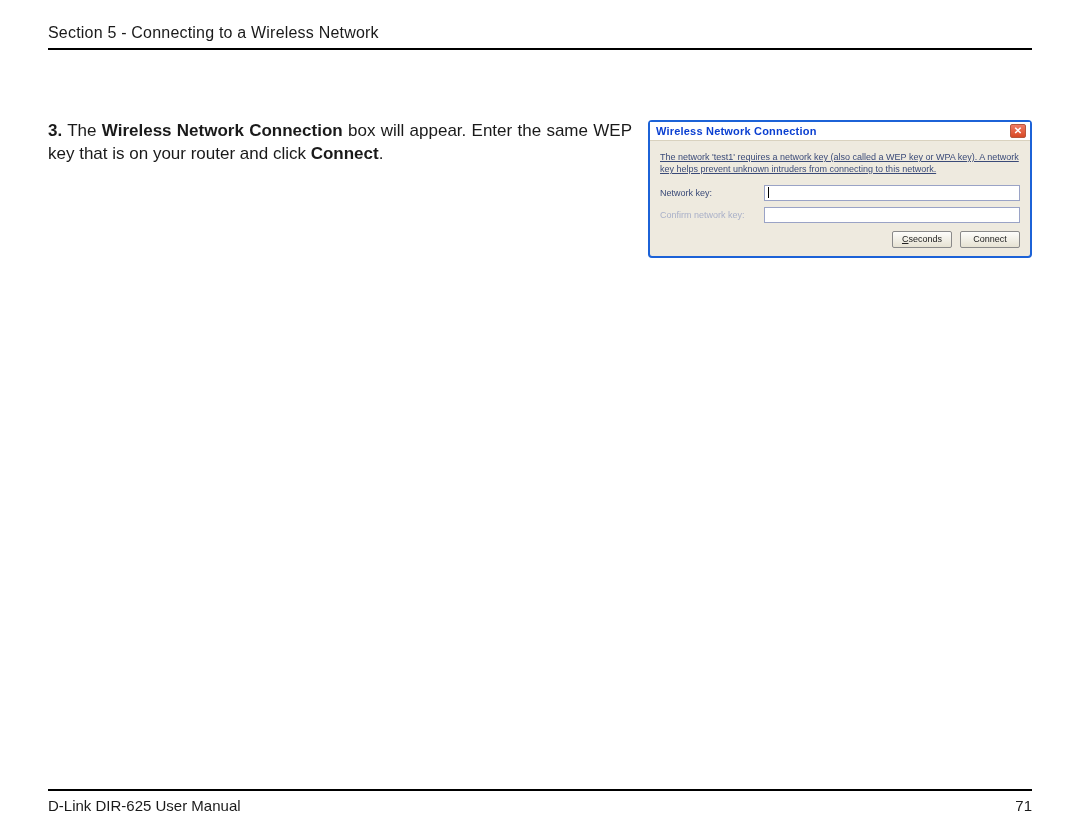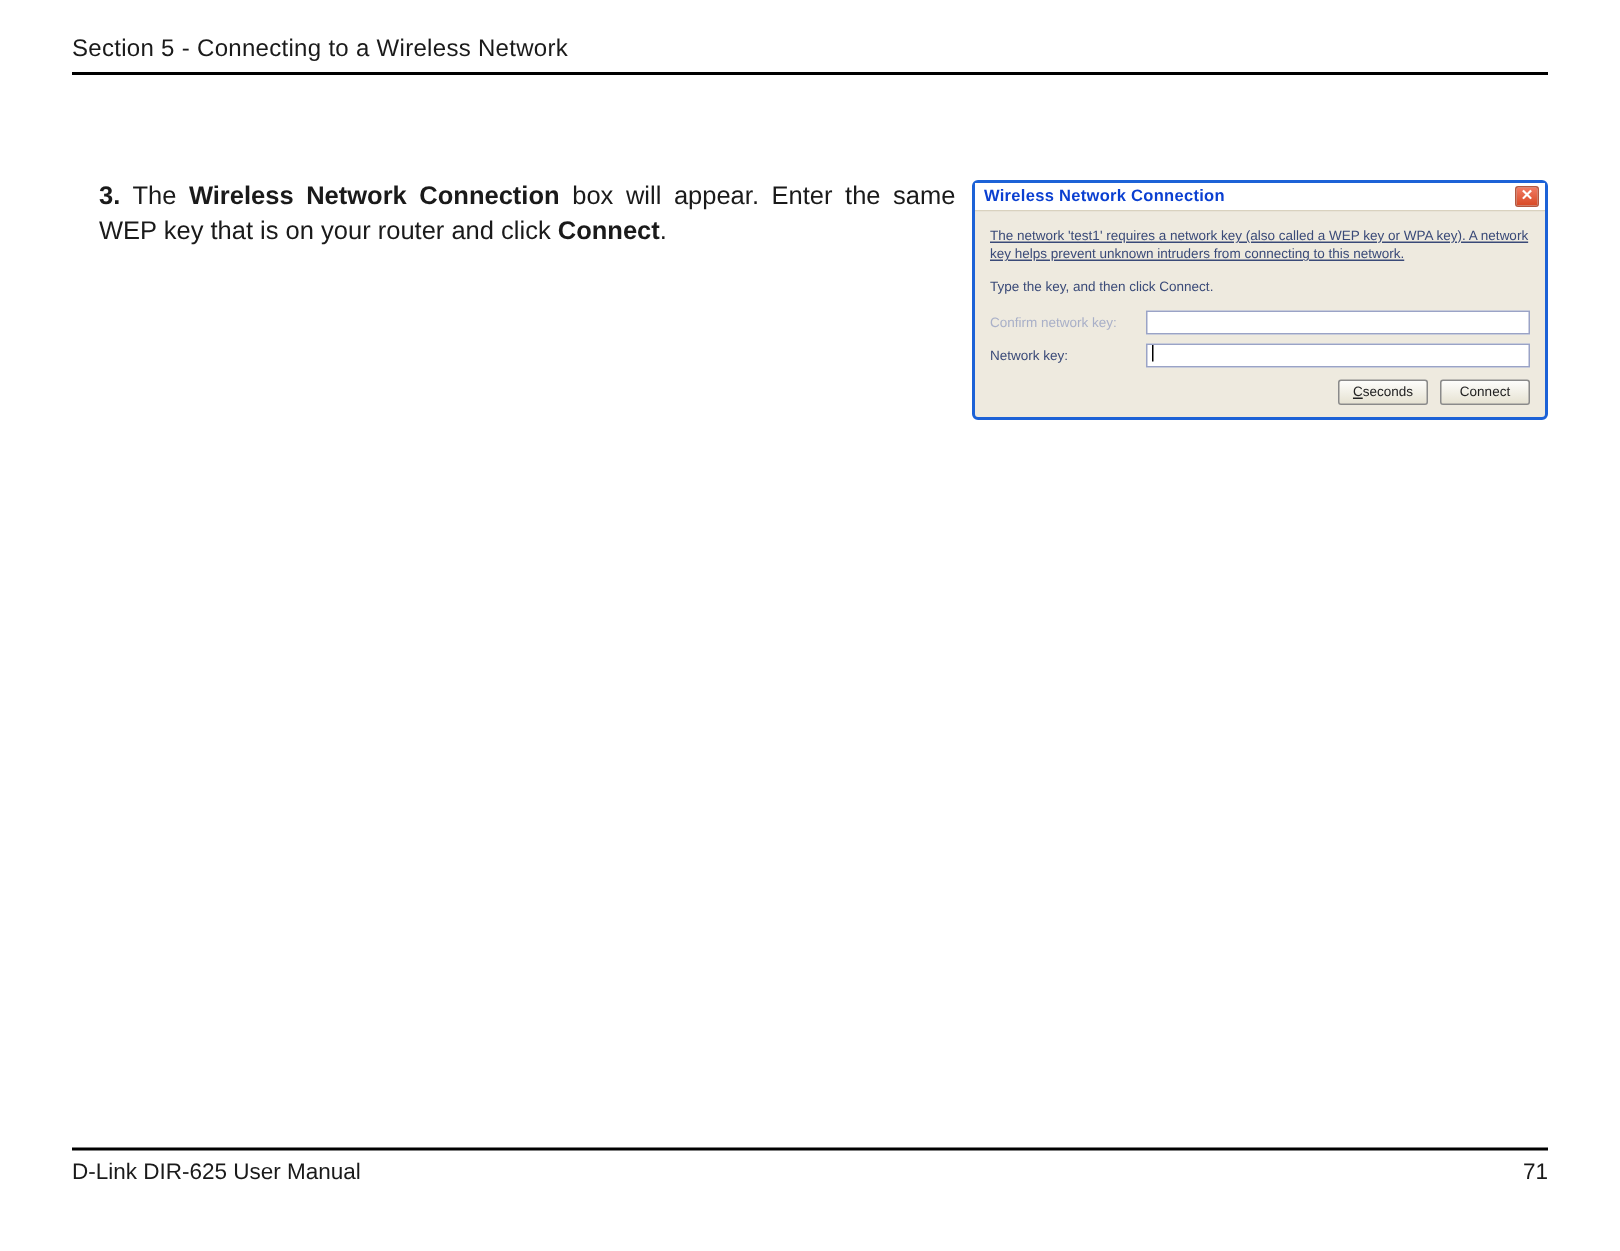--- a/index.html
+++ b/index.html
@@ -22,21 +22,20 @@
     font-size: 16px;
     font-weight: 300;
     letter-spacing: .2px;
     padding-bottom: 6px;
     border-bottom: 2px solid #000;
   }
   .content-row {
     display: flex;
     gap: 11px;
     margin-top: 70px;
-    margin-left: 18px;
   }
   .body-text {
     width: 584px;
     font-size: 17px;
     line-height: 1.33;
     text-align: justify;
   }
   .body-text .step {
     display: block;
   }
@@ -151,21 +150,21 @@
     border: 1px solid #8a8a8a;
     border-radius: 2px;
     background: linear-gradient(#fdfdfb, #e6e2d2);
     color: #222;
     box-sizing: border-box;
   }
   .xp-btn .ul { text-decoration: underline; }
   .footer {
     position: absolute;
     left: 48px; right: 48px;
-    bottom: 44px;
+    bottom: 20px;
     border-top: 2px solid #000;
     padding-top: 6px;
     display: flex;
     justify-content: space-between;
     font-size: 15px;
     font-weight: 300;
   }
 </style>
 </head>
 <body>
@@ -183,30 +182,29 @@
     </div>
 
     <div class="dialog-wrap">
       <div class="dialog">
         <div class="titlebar">
           <span class="titlebar-title">Wireless Network Connection</span>
           <span class="close-btn">✕</span>
         </div>
         <div class="dialog-body">
           <div class="dlg-desc">The network 'test1' requires a network key (also called a WEP key or WPA key). A network key helps prevent unknown intruders from connecting to this network.</div>
-          <div class="dlg-line2">Type the key, and then click Connect.</div>
+
+          <div class="form-row">
+            <div class="form-label">Network key:</div>
+            <div class="textfield"><span class="caret"></span><span></span></div>
+          </div>
 
           <div class="form-row">
             <div class="form-label disabled">Confirm network key:</div>
             <div class="textfield"><span></span></div>
-          </div>
-
-          <div class="form-row">
-            <div class="form-label">Network key:</div>
-            <div class="textfield"><span class="caret"></span><span></span></div>
           </div>
 
           <div class="btn-row">
             <div class="xp-btn"><span class="ul">C</span><span>seconds</span></div>
             <div class="xp-btn">Connect</div>
           </div>
         </div>
       </div>
     </div>
 

